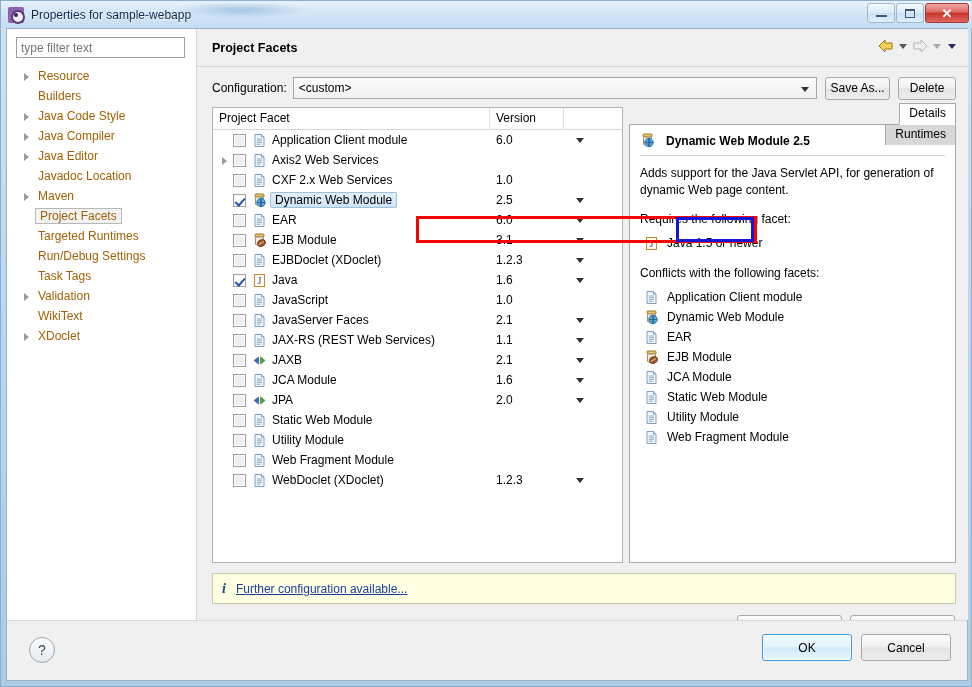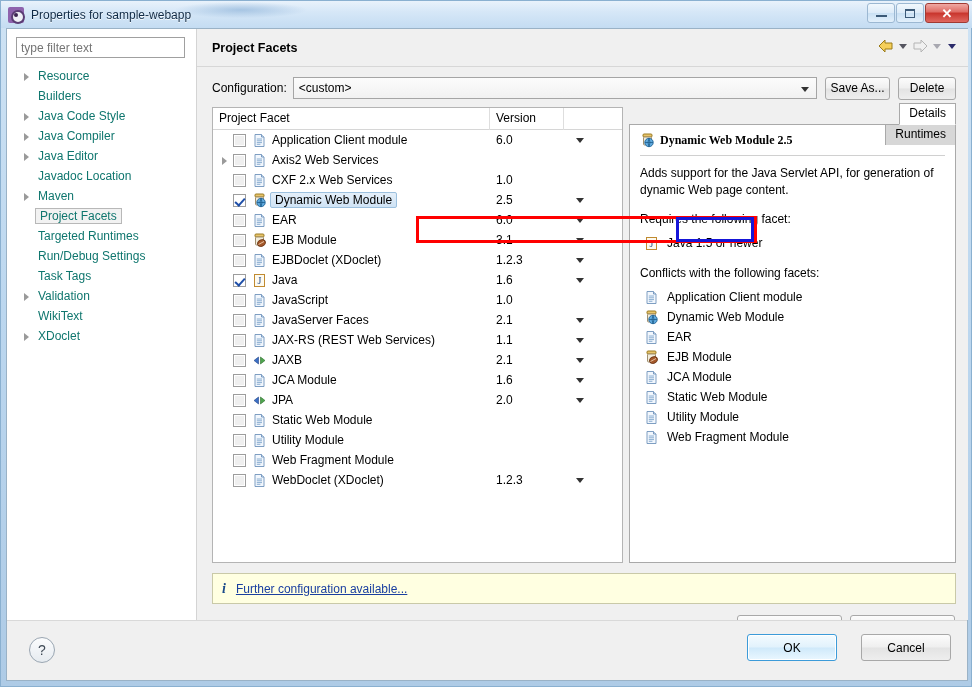--- a/index.html
+++ b/index.html
@@ -75,21 +75,21 @@
   }
   .filter-box {
     position:absolute; left:9px; top:8px; width:169px; height:21px;
     border:1px solid #a0a0a0; background:#fff;
     font-family:"Liberation Sans", sans-serif; font-size:12px;
     color:#be185d; padding:0 4px; line-height:19px;
   }
   .tree { position:absolute; left:0; top:37px; width:190px; }
   .tree-item {
     height:20px; display:flex; align-items:center; padding-left:14px;
-    font-size:12px; color:#0f766e; white-space:nowrap;
+    font-size:12px; color:#a16207; white-space:nowrap;
   }
   .twisty {
     width:11px; height:11px; flex:none; margin-right:3px; position:relative;
   }
   .twisty.has::after {
     content:""; position:absolute; left:3px; top:2px;
     border-left:5px solid #9a9a9a; border-top:4px solid transparent;
     border-bottom:4px solid transparent;
   }
   .tree-label { padding:0 3px; }
@@ -191,21 +191,21 @@
   .tabs { display:flex; height:21px; align-items:flex-end; position:relative; z-index:3;flex-direction:column; }
   .tab {
     font-size:12px; padding:2px 9px 3px 9px; border:1px solid #a9a9a9;
     border-bottom:none; background:#d7d7d7; color:#000; line-height:15px;
   }
   .tab.active { background:#fff; border-bottom:1px solid #fff; margin-bottom:-1px; position:relative; z-index:4; }
   .tab-body {
     border:1px solid #a9a9a9; background:#fff; height:439px; position:relative;
     padding:8px 10px 0 10px;
   }
-  .det-title { display:flex; gap:0; font-size:12px; font-weight:bold;font-family:Liberation Serif, serif; }
+  .det-title { display:flex; align-items:center; gap:6px; font-size:12px; font-weight:bold; }
   .det-rule { height:1px; background:#d0d0d0; margin:7px 0 9px 0; }
   .det-para { font-size:12px; line-height:17px; color:#000; }
   .det-head { font-size:12px; margin-top:13px; }
   .det-list { margin-top:7px; }
   .det-li { display:flex; align-items:center; height:20px; font-size:12px; gap:8px; padding-left:4px; }
   .det-li .ficon { margin-right:0; }
 
   
   .infobar {
     position:absolute; left:15px; top:544px; width:744px; height:31px;
@@ -221,21 +221,21 @@
   
   .footer {
     position:absolute; left:0; top:591px; width:960px; height:60px;
     background:#f0f0f0; border-top:1px solid #d9d9d9;
   }
   .help-btn {
     position:absolute; left:22px; top:16px; width:26px; height:26px; border-radius:50%;
     border:1px solid #9aa6b2; background:linear-gradient(180deg,#fbfcfd 0%,#e6ebf0 100%);
     display:flex; align-items:center; justify-content:center; font-size:14px; color:#3f4a56;
   }
-  .footer-btns { position:absolute; right:16px; top:13px; display:flex; gap:24px; }
+  .footer-btns { position:absolute; right:16px; top:13px; display:flex; gap:9px; }
   .btn.ok {
     width:90px; height:27px; border:1px solid #3c9bd9; border-radius:3px;
     background:linear-gradient(180deg,#f4fbff 0%,#e2f2fc 48%,#cfe9fa 52%,#eaf7ff 100%);
     box-shadow: inset 0 0 0 1px #ffffff;
   }
   .btn.cancel { width:90px; height:27px; }
 </style>
 </head>
 <body>
 

